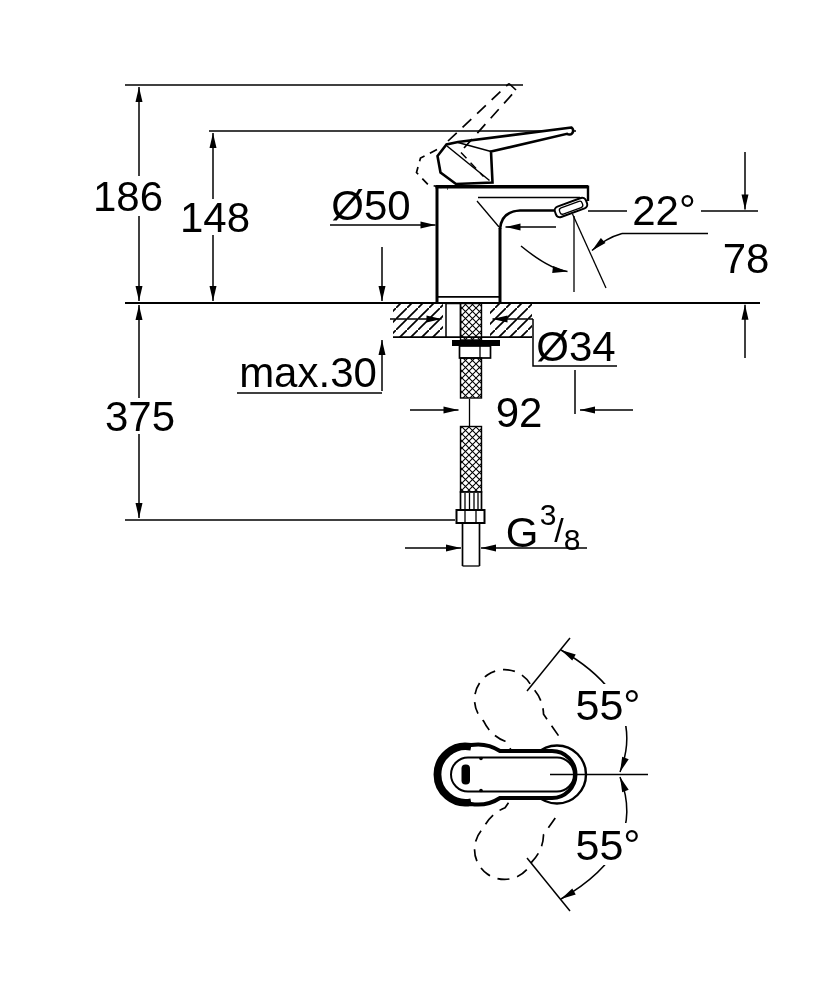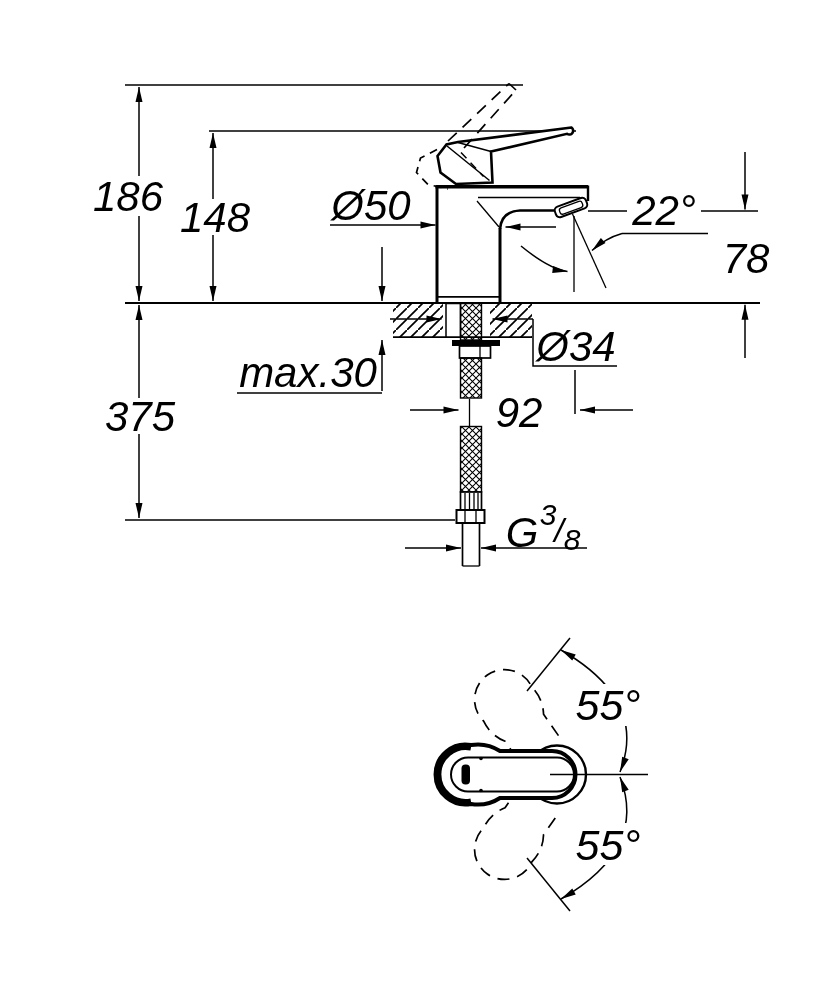--- a/index.html
+++ b/index.html
@@ -1,18 +1,18 @@
 <!DOCTYPE html>
 <html><head>
 <meta charset="utf-8">
 <title>Technical Drawing</title>
 <style>
   html,body{margin:0;padding:0;background:#fff;}
   .stage{position:relative;width:834px;height:1000px;background:#ffffff;overflow:hidden;
-         font-family:"Liberation Sans",sans-serif;font-style:italic;}
+         font-family:"Liberation Sans",sans-serif;}
   svg{display:block;}
   .ln{stroke:#000;fill:none;}
   .w1{stroke-width:1.3;} .w15{stroke-width:1.5;} .w17{stroke-width:1.7;}
   .w2{stroke-width:2;} .w22{stroke-width:2.2;} .w24{stroke-width:2.4;}
   .w26{stroke-width:2.6;} .w3{stroke-width:3;} .w34{stroke-width:3.4;}
   .w4{stroke-width:4;} .w6{stroke-width:6.2;}
   .dash{stroke-dasharray:12 8;}
   .dash2{stroke-dasharray:8 6;}
   .wfill{fill:#ffffff;}
   .blk{fill:#000;stroke:none;}

